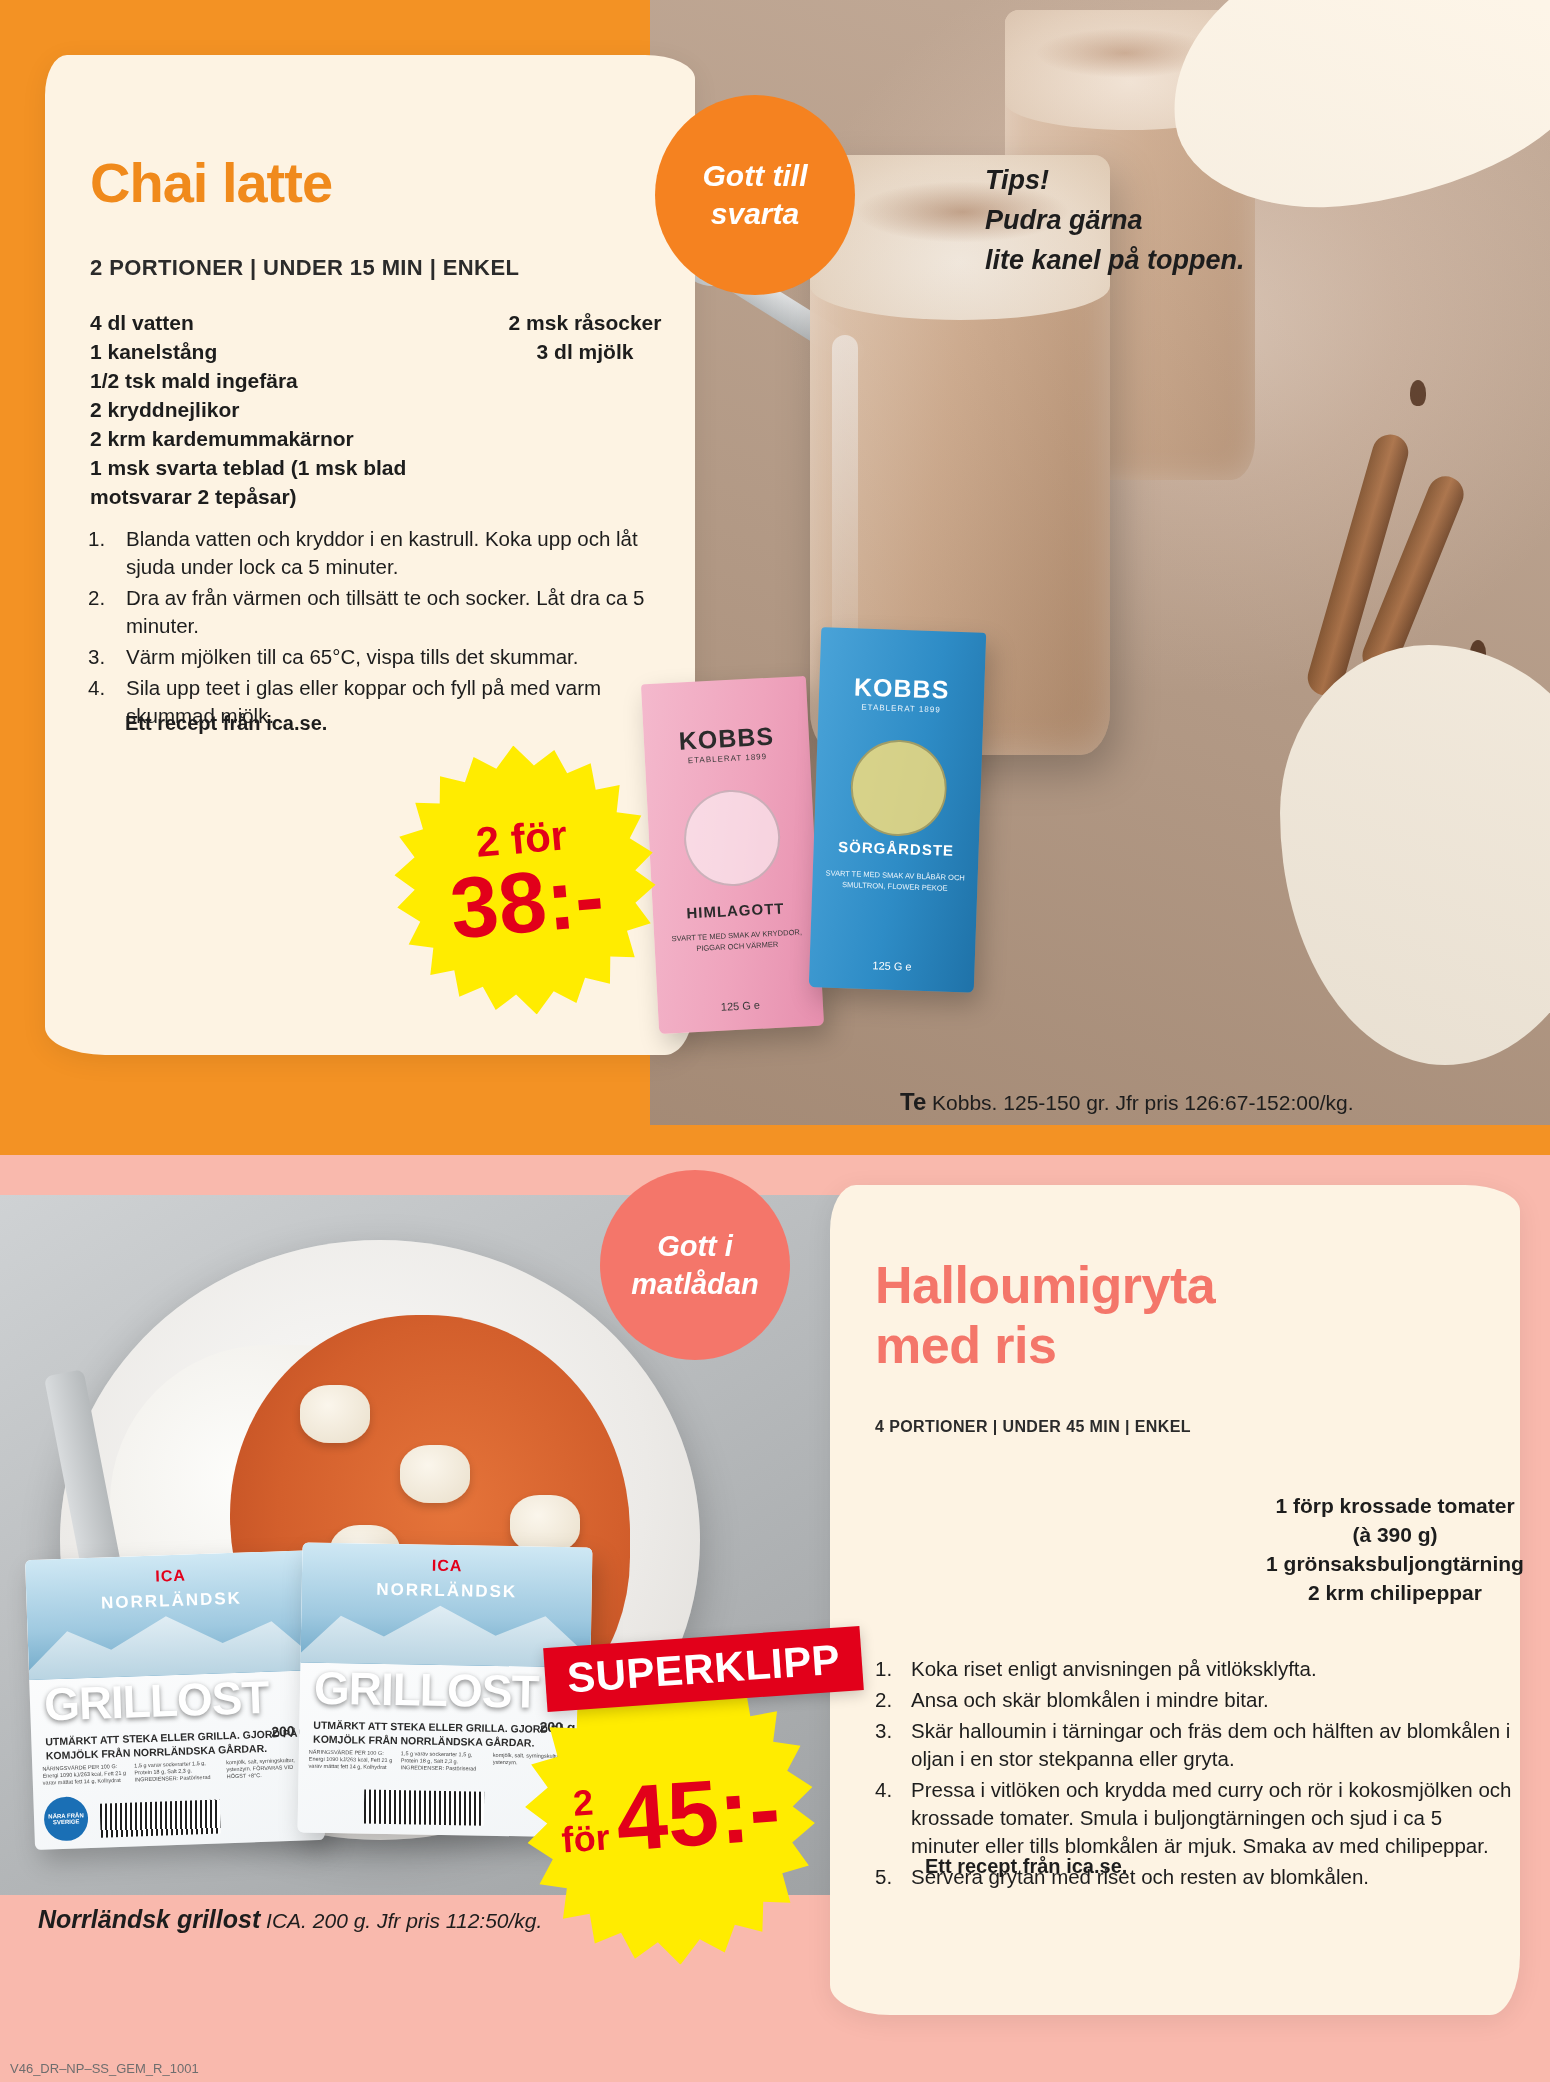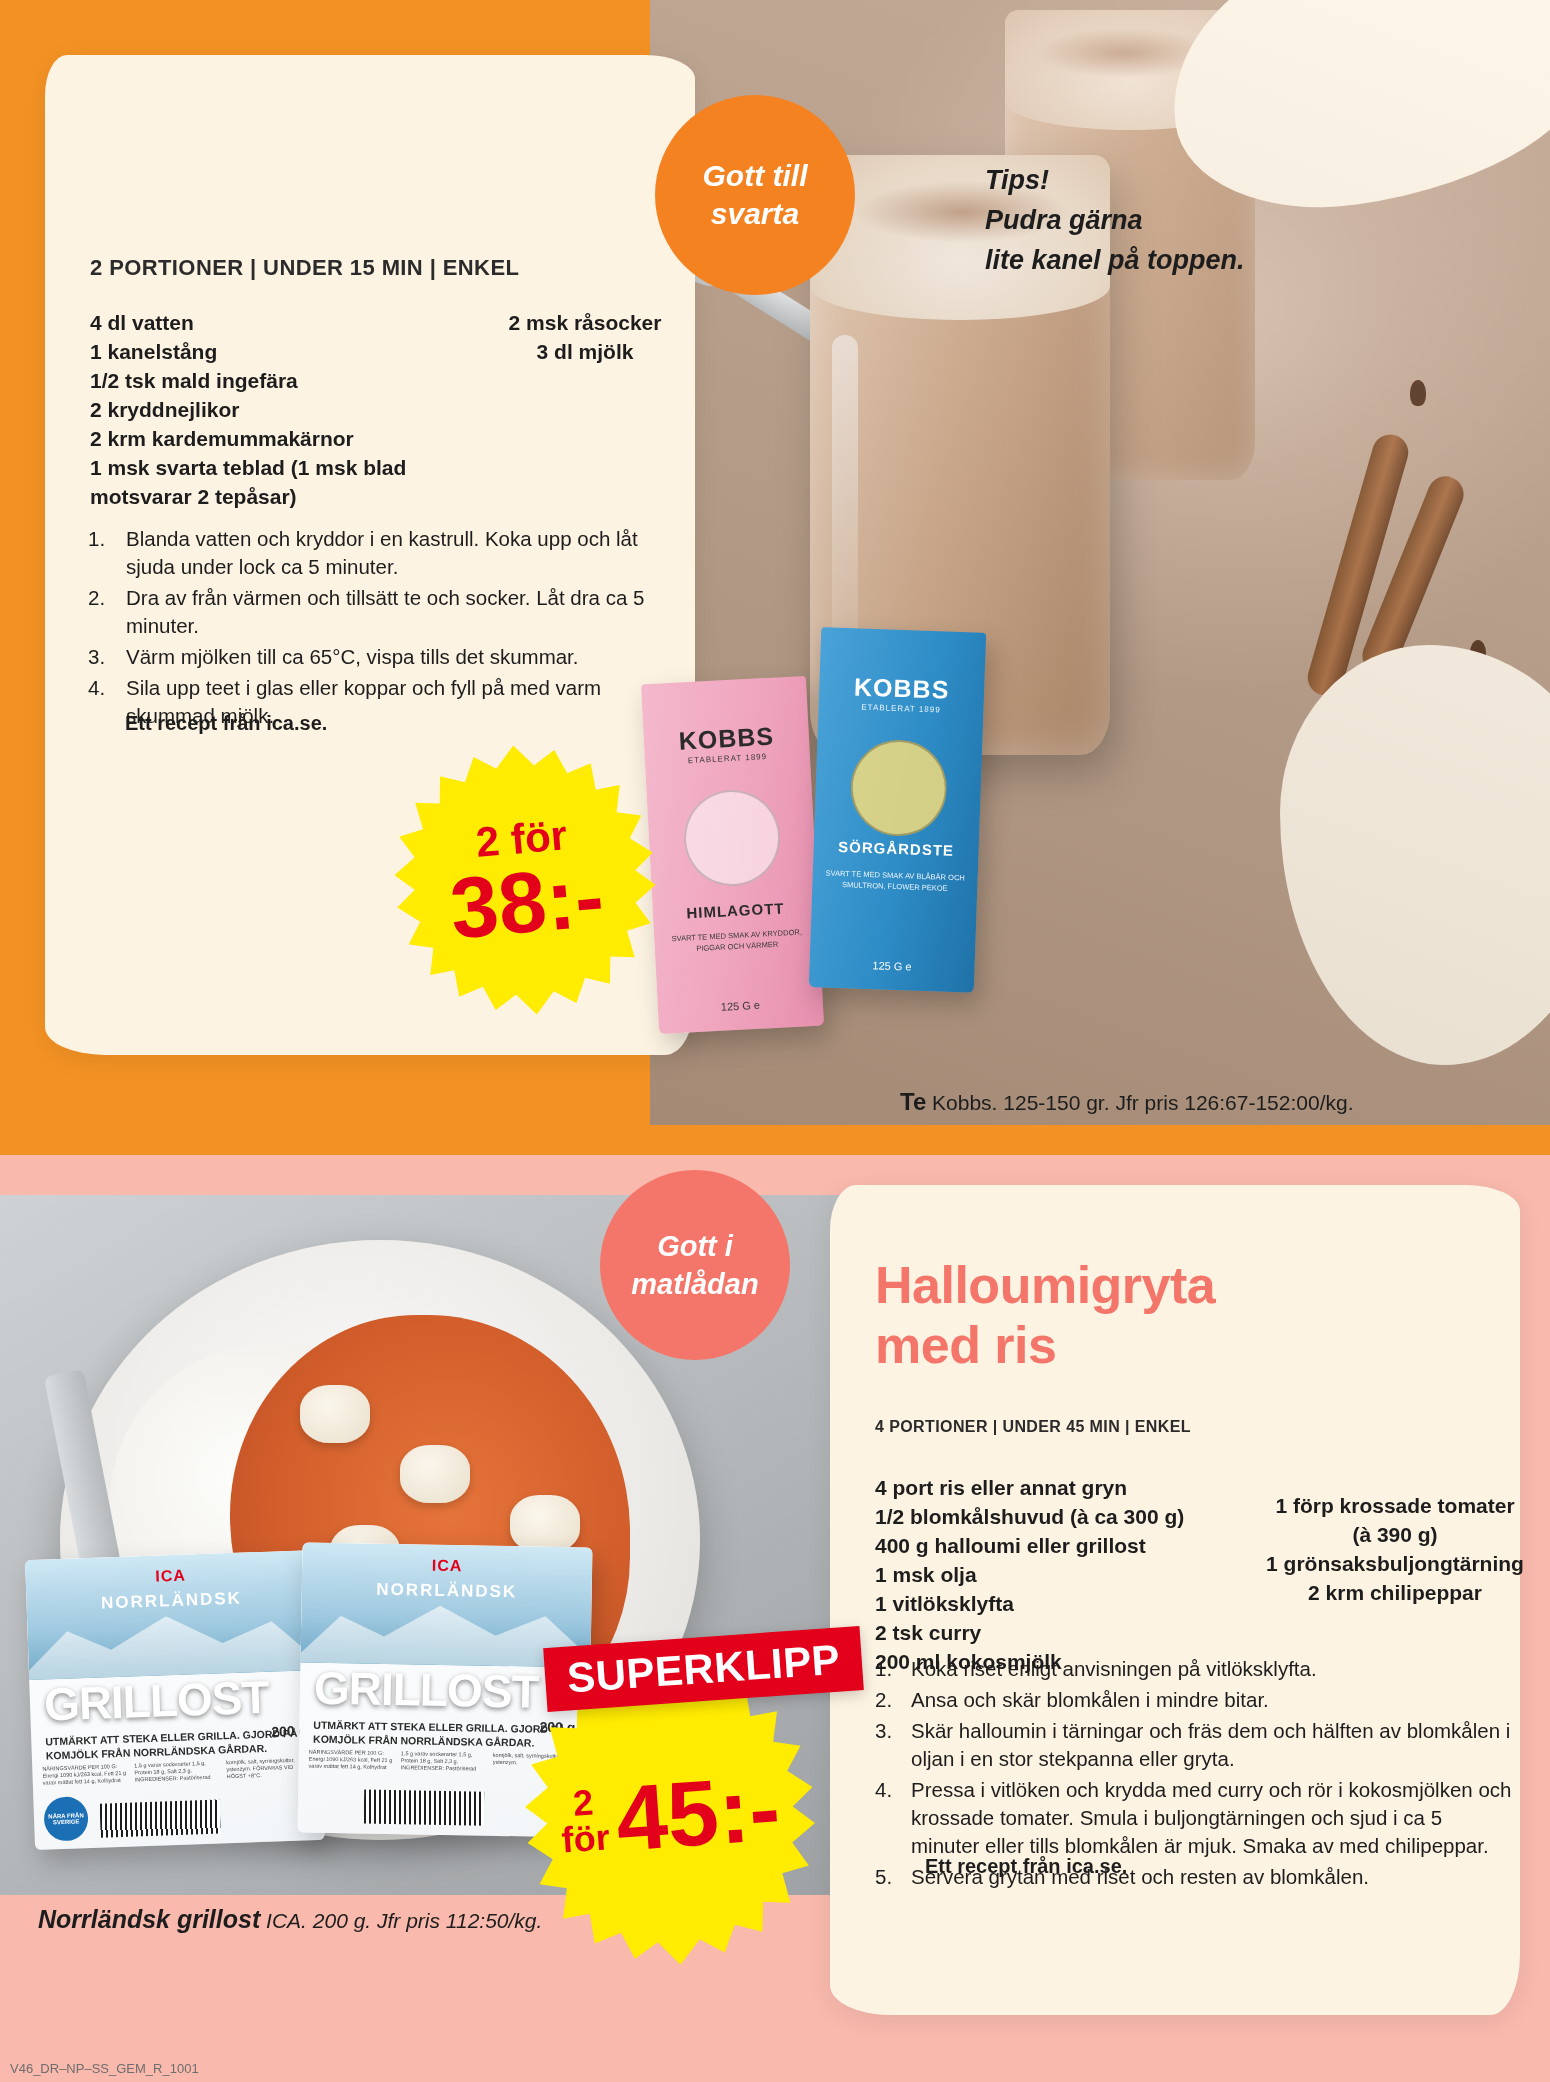--- a/index.html
+++ b/index.html
@@ -419,20 +419,21 @@
       <div class="cinnamon two"></div>
       <div class="clove" style="left:760px; top:380px;"></div>
       <div class="clove" style="left:820px; top:640px;"></div>
       <div class="clove" style="left:700px; top:720px;"></div>
       <div class="blob-top-right"></div>
       <div class="blob-bottom-right"></div>
     </div>
 
     <div class="card-recipe-top"></div>
 
+    <h1 class="recipe-title-top">Chai latte</h1>
     <div class="meta-top">2 PORTIONER | UNDER 15 MIN | ENKEL</div>
 
     <div class="ing-col-a-top">
       <div class="ing-line">4 dl vatten</div>
       <div class="ing-line">1 kanelstång</div>
       <div class="ing-line">1/2 tsk mald ingefära</div>
       <div class="ing-line">2 kryddnejlikor</div>
       <div class="ing-line">2 krm kardemummakärnor</div>
       <div class="ing-line">1 msk svarta teblad (1 msk blad</div>
       <div class="ing-line">motsvarar 2 tepåsar)</div>
@@ -516,29 +517,20 @@
     </div>
 
     <div class="card-recipe-bottom"></div>
 
     <h1 class="recipe-title-bottom">
       <span>Halloumigryta</span><br>
       <span>med ris</span>
     </h1>
     <div class="meta-bottom">4 PORTIONER | UNDER 45 MIN | ENKEL</div>
 
-    <div class="ing-col-a-bottom">
-      <div class="ing-line">4 port ris eller annat gryn</div>
-      <div class="ing-line">1/2 blomkålshuvud (à ca 300 g)</div>
-      <div class="ing-line">400 g halloumi eller grillost</div>
-      <div class="ing-line">1 msk olja</div>
-      <div class="ing-line">1 vitlöksklyfta</div>
-      <div class="ing-line">2 tsk curry</div>
-      <div class="ing-line">200 ml kokosmjölk</div>
-    </div>
     <div class="ing-col-b-bottom">
       <div class="ing-line">1 förp krossade tomater</div>
       <div class="ing-line">(à 390 g)</div>
       <div class="ing-line">1 grönsaksbuljongtärning</div>
       <div class="ing-line">2 krm chilipeppar</div>
     </div>
 
     <ol class="steps-bottom">
       <li class="step">
         <span class="num">1.</span>

